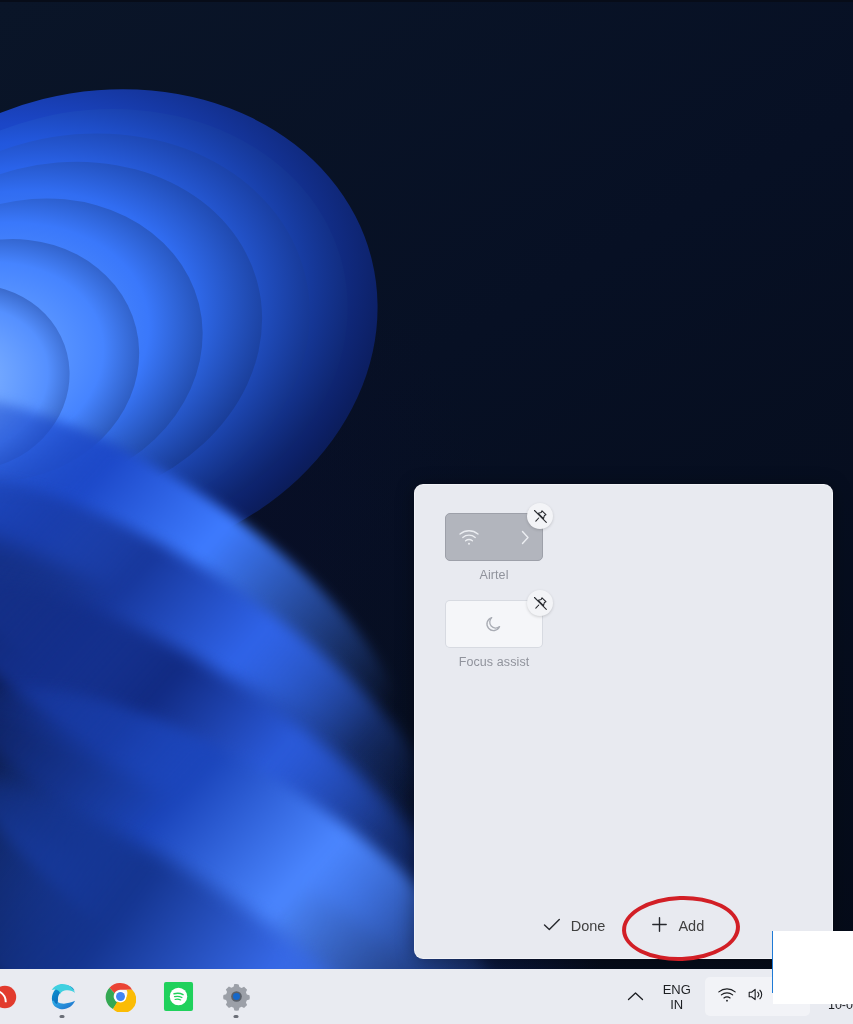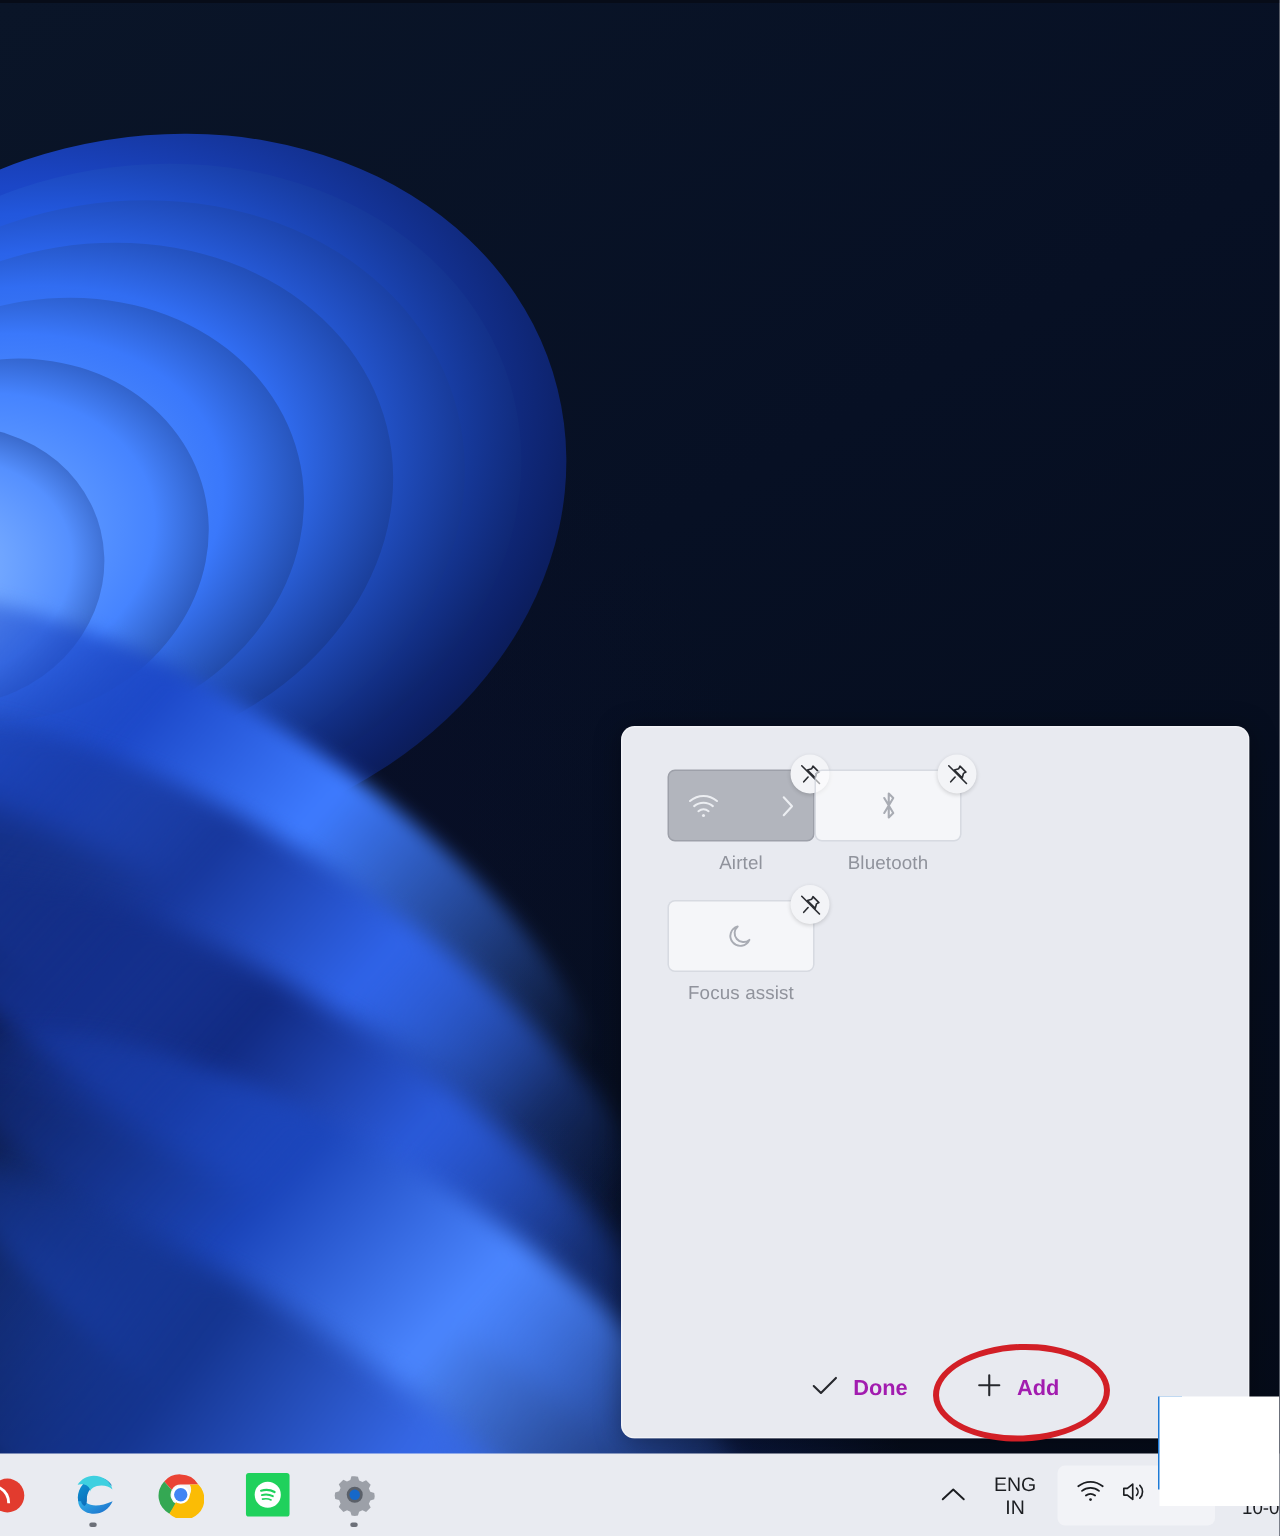--- a/index.html
+++ b/index.html
@@ -86,20 +86,21 @@
 
   #tiles-area {
     position: absolute;
     left: 0; top: 0; right: 0;
     padding: 28px 30px 0 30px;
     box-sizing: border-box;
   }
 
   .tile-row {
     display: flex;
+    gap: 26px;
     margin-bottom: 18px;
   }
 
   .tile-cell {
     width: 98px;
     position: relative;
   }
 
   .tile {
     position: relative;
@@ -155,25 +156,24 @@
     display: flex;
     justify-content: center;
     align-items: center;
     gap: 34px;
   }
   .footer-btn {
     display: flex;
     align-items: center;
     gap: 10px;
     font-size: 14.5px;
-    color: #a21caf;
+    color: #404040;
     cursor: default;
     padding: 4px 6px;
     border-radius: 4px;
-    font-weight: bold;
   }
 
   
   #add-highlight {
     position: absolute;
     left: 622px;
     top: 896px;
     width: 110px;
     height: 57px;
     border: 4px solid #d21f26;
@@ -339,37 +339,20 @@
               <svg width="15" height="15" viewBox="0 0 16 16" fill="none" stroke="#2a2c31" stroke-width="1.15" stroke-linecap="round" stroke-linejoin="round">
                 <path d="M9.6 1.9 L13.8 6.1 L12.1 7.0 L11.2 10.2 L5.6 4.6 L8.7 3.7 Z"></path>
                 <path d="M6.1 9.6 L3.0 13.0"></path>
                 <path d="M1.6 1.6 L14.2 14.2"></path>
               </svg>
             </span>
           </div>
           <div class="tile-label">Airtel</div>
         </div>
 
-        <div class="tile-cell">
-          <div class="tile">
-            <span>
-              <svg width="15" height="22" viewBox="0 0 14 22" fill="none" stroke="#a9acb4" stroke-width="1.4" stroke-linecap="round" stroke-linejoin="round">
-                <path d="M4 6 L10 16 L7 19 L7 3 L10 6 L4 16"></path>
-              </svg>
-            </span>
-            <span class="unpin-badge">
-              <svg width="15" height="15" viewBox="0 0 16 16" fill="none" stroke="#2a2c31" stroke-width="1.15" stroke-linecap="round" stroke-linejoin="round">
-                <path d="M9.6 1.9 L13.8 6.1 L12.1 7.0 L11.2 10.2 L5.6 4.6 L8.7 3.7 Z"></path>
-                <path d="M6.1 9.6 L3.0 13.0"></path>
-                <path d="M1.6 1.6 L14.2 14.2"></path>
-              </svg>
-            </span>
-          </div>
-          <div class="tile-label">Bluetooth</div>
-        </div>
 
       </div>
 
       <div class="tile-row">
 
         <div class="tile-cell">
           <div class="tile">
             <span>
               <svg width="20" height="20" viewBox="0 0 20 20" fill="none" stroke="#a9acb4" stroke-width="1.3" stroke-linejoin="round" stroke-linecap="round">
                 <path d="M15.6 12.6 A6.6 6.6 0 1 1 7.8 3.6 A5.4 5.4 0 0 0 15.6 12.6 Z"></path>

